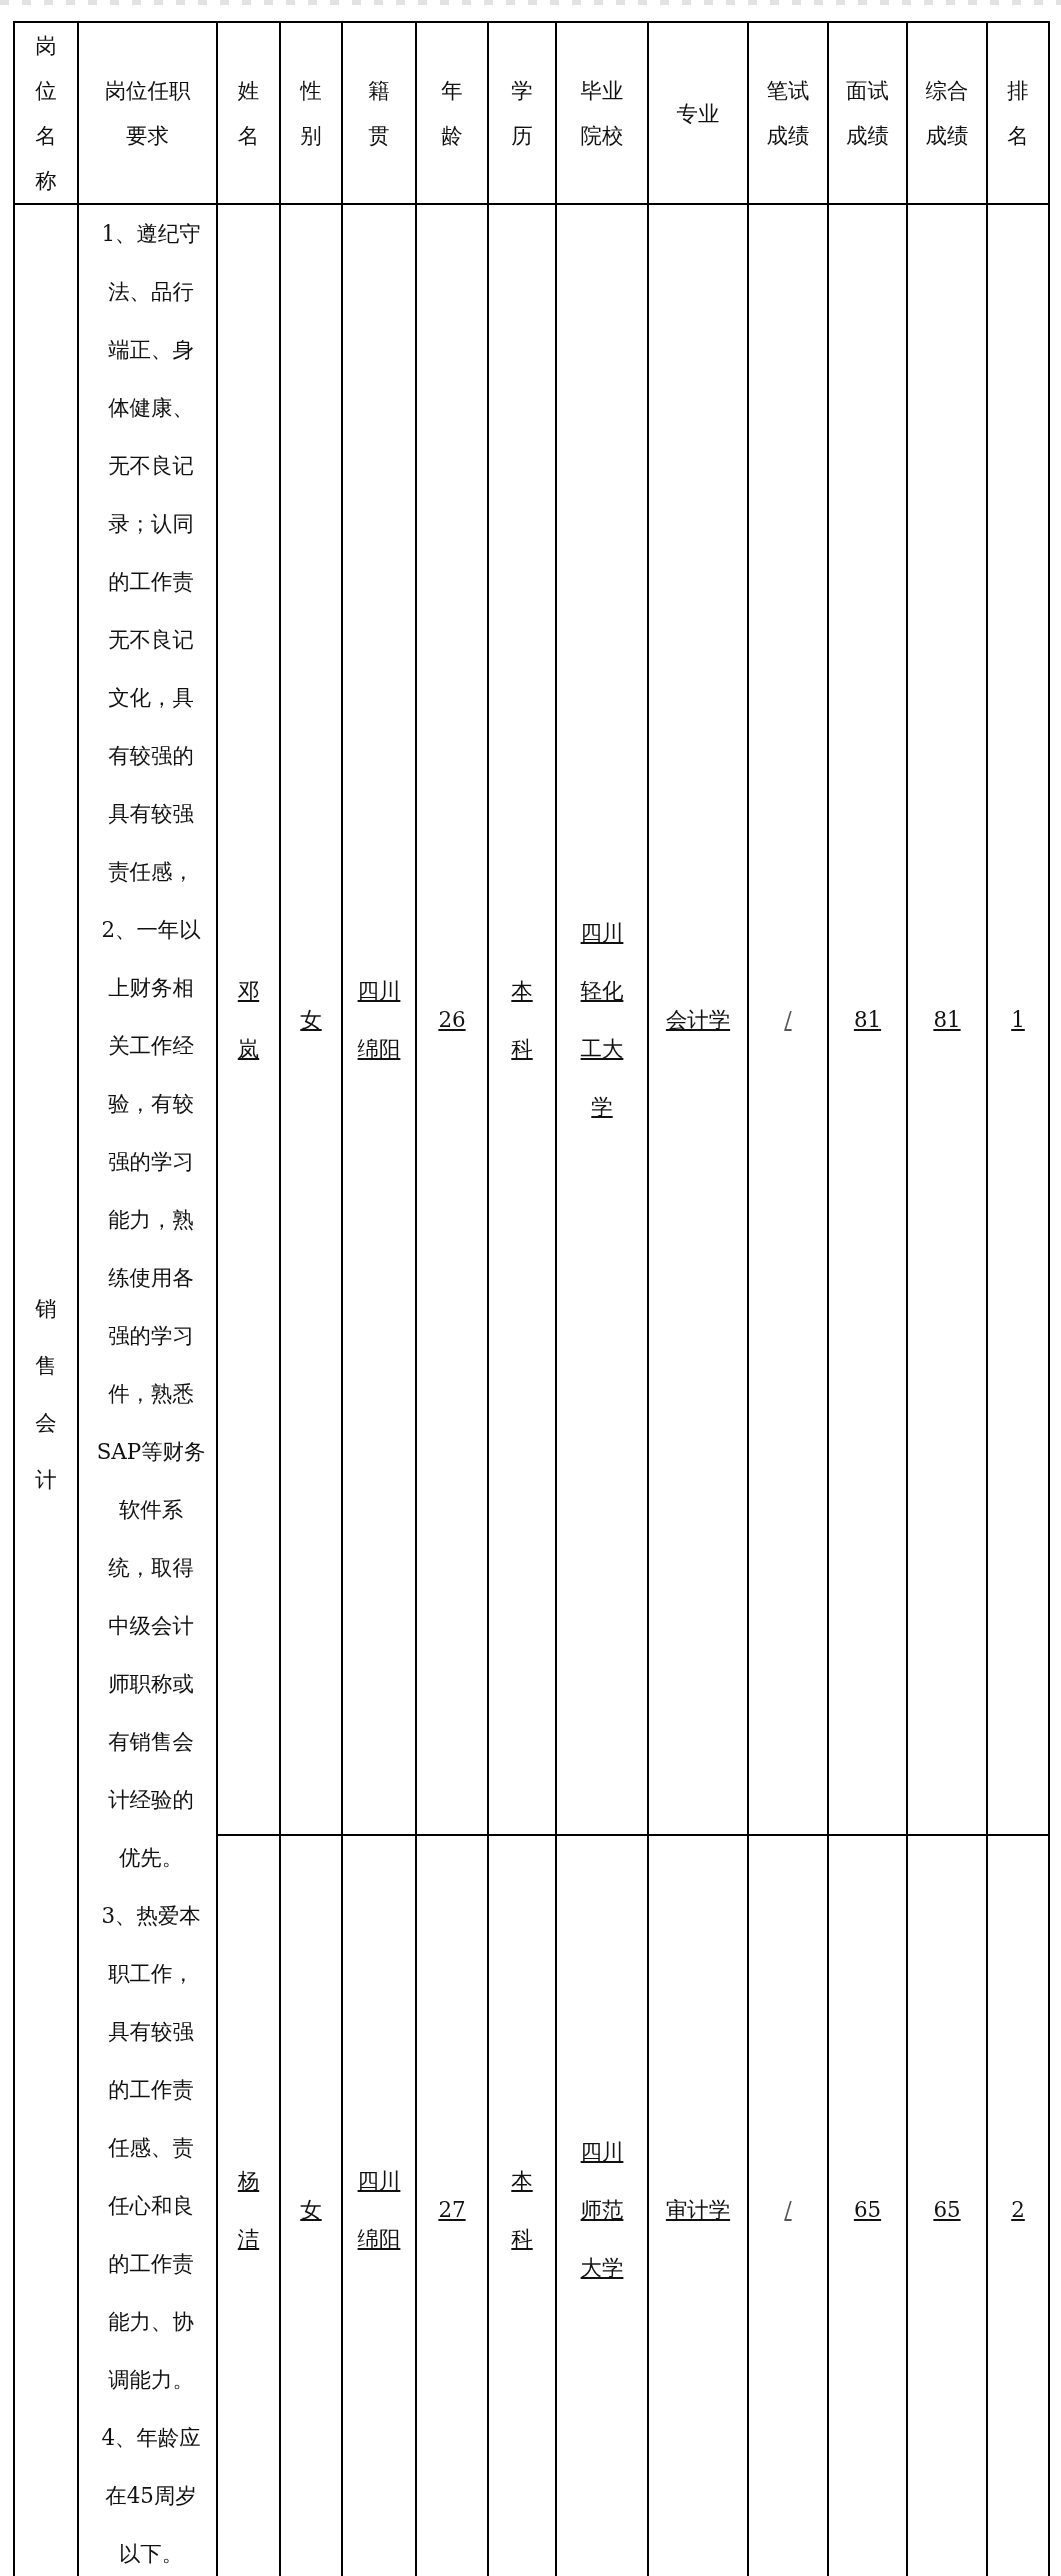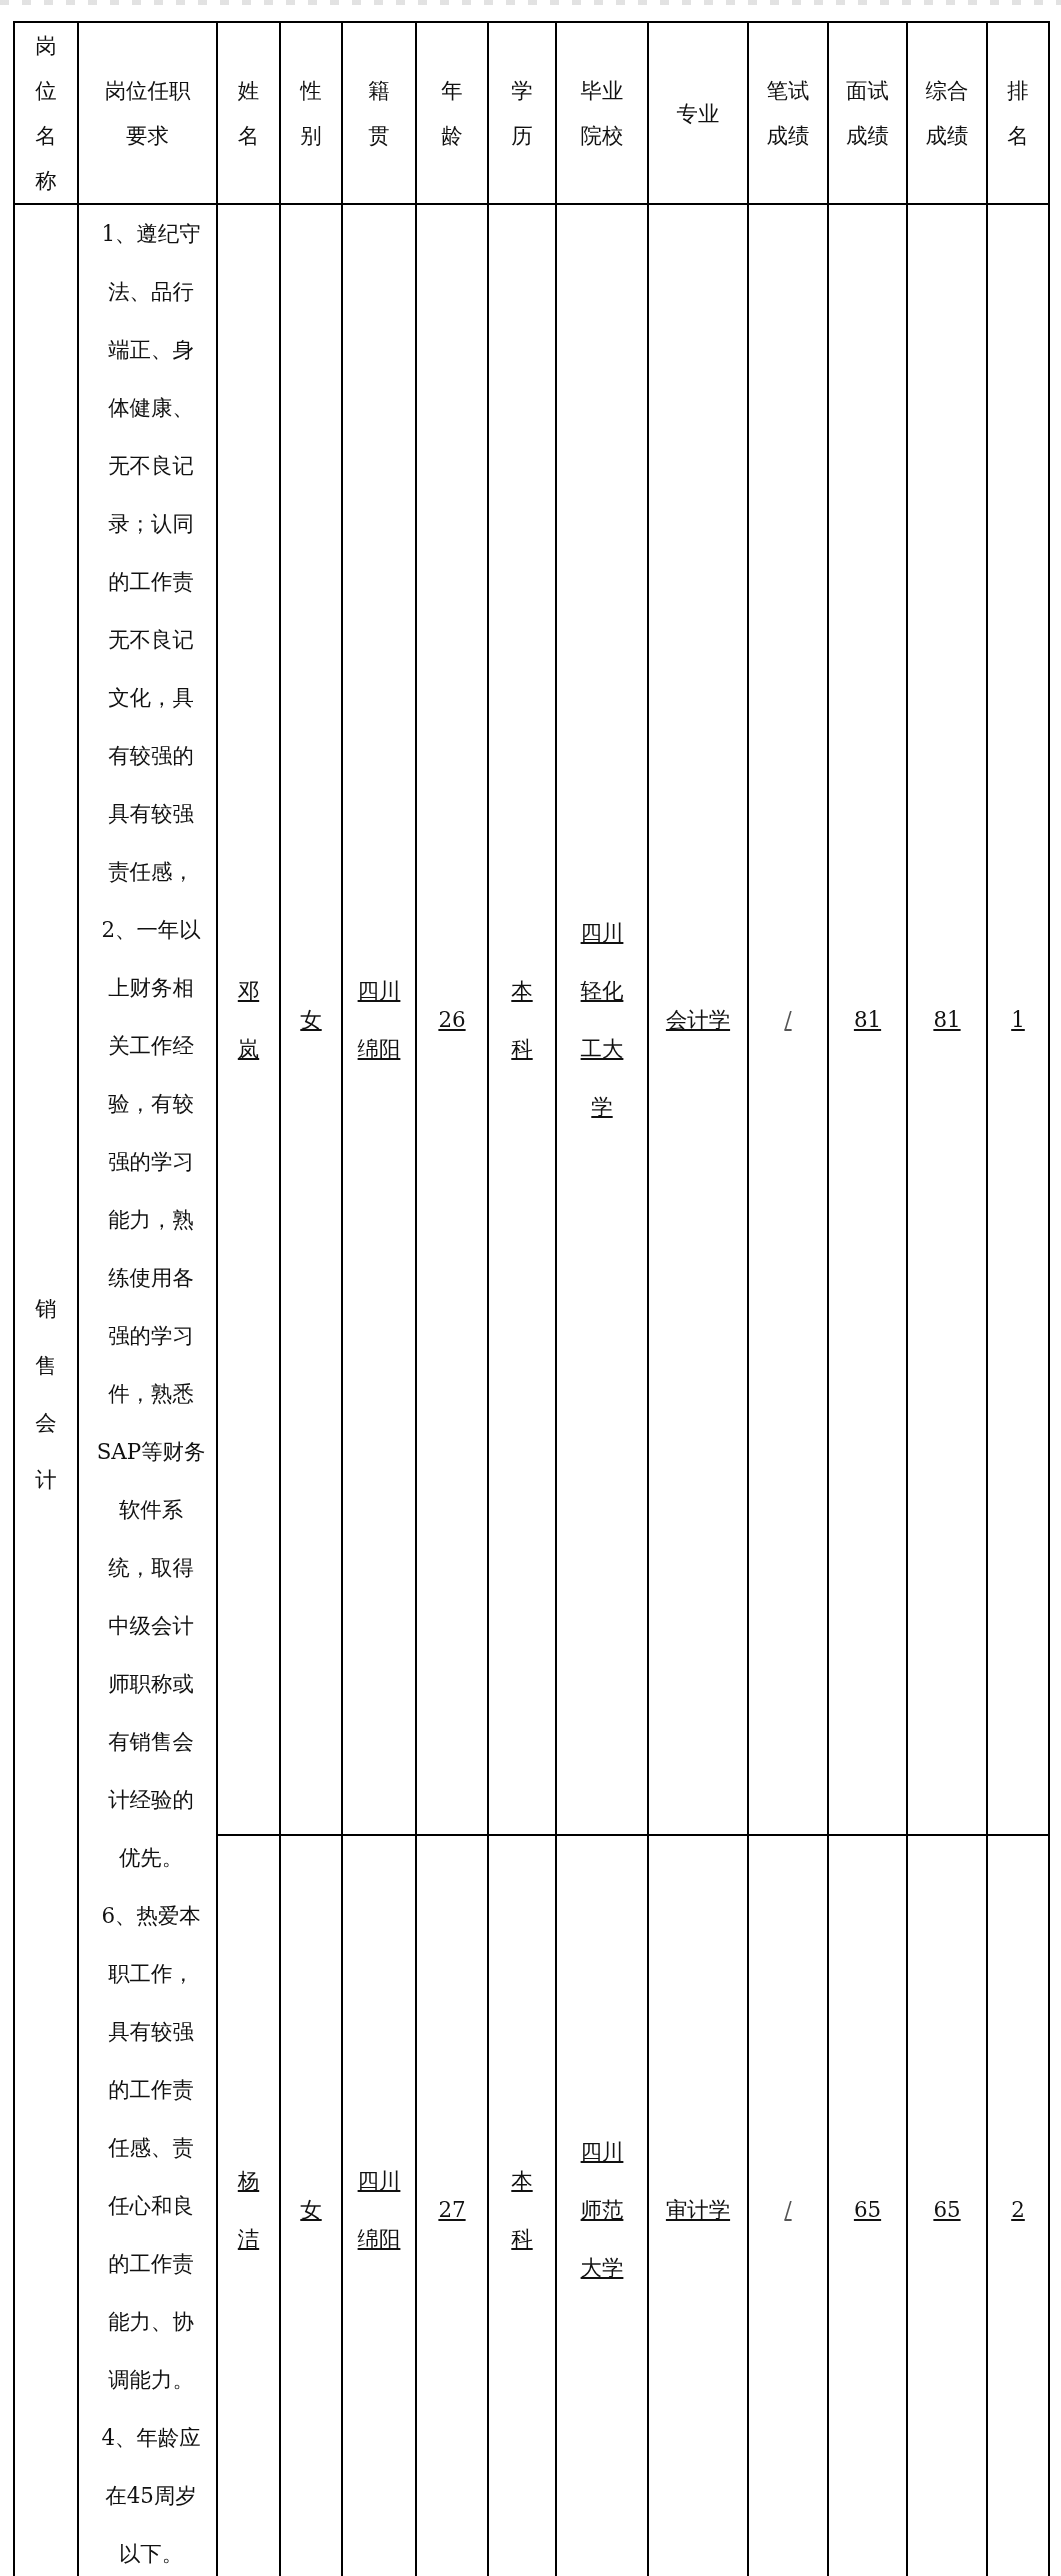--- a/index.html
+++ b/index.html
@@ -128,21 +128,21 @@
       <span class="ln">强的学习</span>
       <span class="ln">件，熟悉</span>
       <span class="ln">SAP等财务</span>
       <span class="ln">软件系</span>
       <span class="ln">统，取得</span>
       <span class="ln">中级会计</span>
       <span class="ln">师职称或</span>
       <span class="ln">有销售会</span>
       <span class="ln">计经验的</span>
       <span class="ln">优先。</span>
-      <span class="ln">6、热爱本</span>
+      <span class="ln">3、热爱本</span>
       <span class="ln">职工作，</span>
       <span class="ln">具有较强</span>
       <span class="ln">的工作责</span>
       <span class="ln">任感、责</span>
       <span class="ln">任心和良</span>
       <span class="ln">的工作责</span>
       <span class="ln">能力、协</span>
       <span class="ln">调能力。</span>
       <span class="ln">4、年龄应</span>
       <span class="ln">在45周岁</span>

